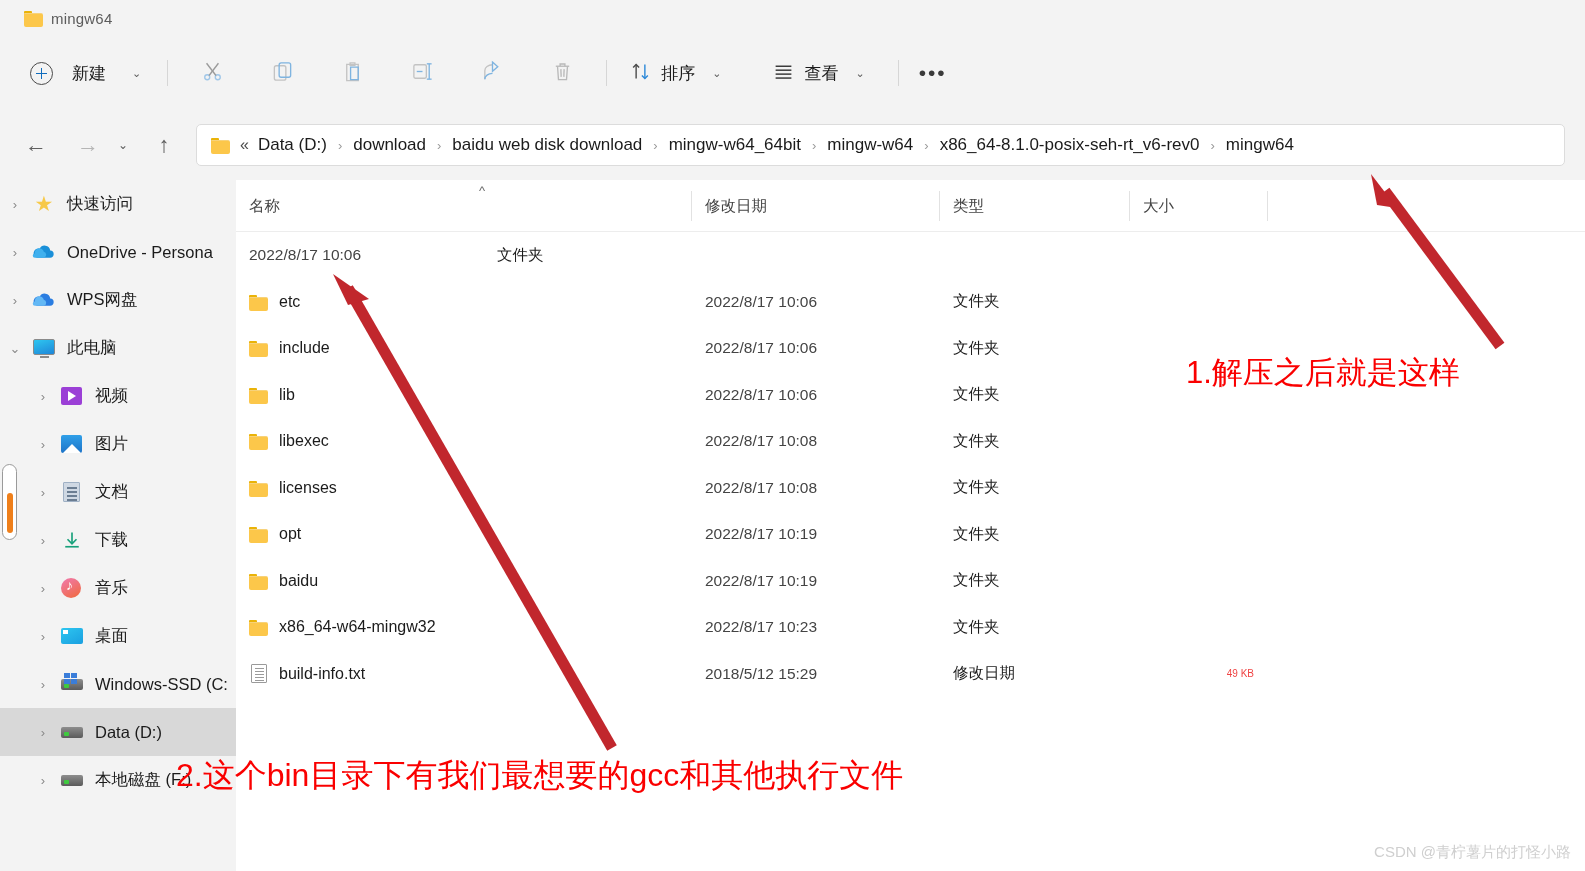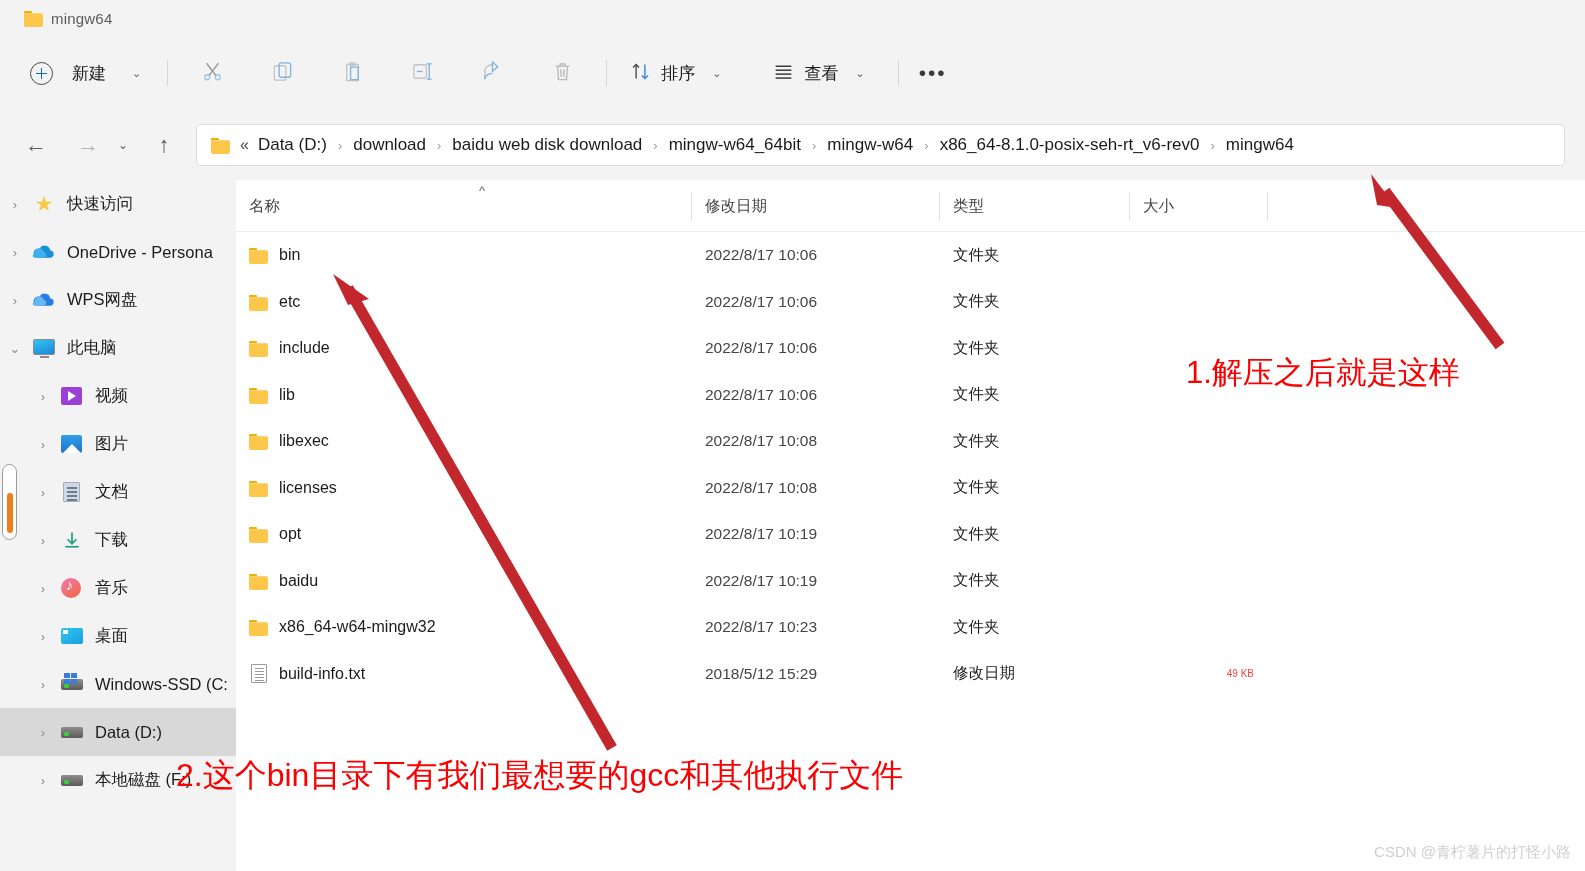--- a/index.html
+++ b/index.html
@@ -523,24 +523,20 @@
       </div>
       <div class="colhead" style="width:138px;">
         <span>大小</span>
         <span class="divider"></span>
       </div>
       <div id="sort-caret">^</div>
       <div id="header-rule"></div>
     </div>
     <div id="rows">
         <div class="file-row">
-          <div class="cell-name" style="width: 456px;">
-            <span class="folder-glyph"></span>
-            <span>bin</span>
-          </div>
           <div class="cell-date" style="width: 248px; padding-left: 13px;">2022/8/17 10:06</div>
           <div class="cell-type" style="width: 190px; padding-left: 13px;">文件夹</div>
           <div class="cell-size" style="width: 124px;"></div>
         </div>
         <div class="file-row">
           <div class="cell-name" style="width: 456px;">
             <span class="folder-glyph"></span>
             <span>etc</span>
           </div>
           <div class="cell-date" style="width: 248px; padding-left: 13px;">2022/8/17 10:06</div>

